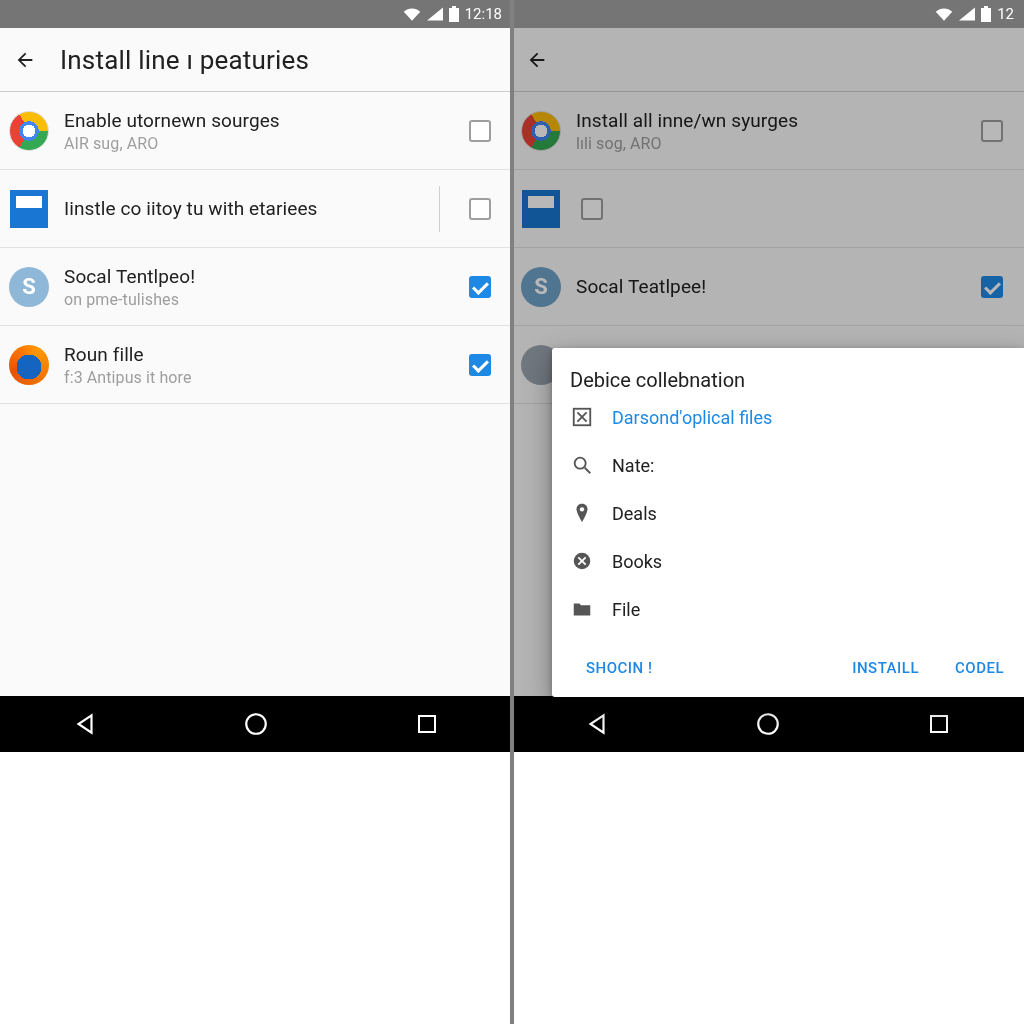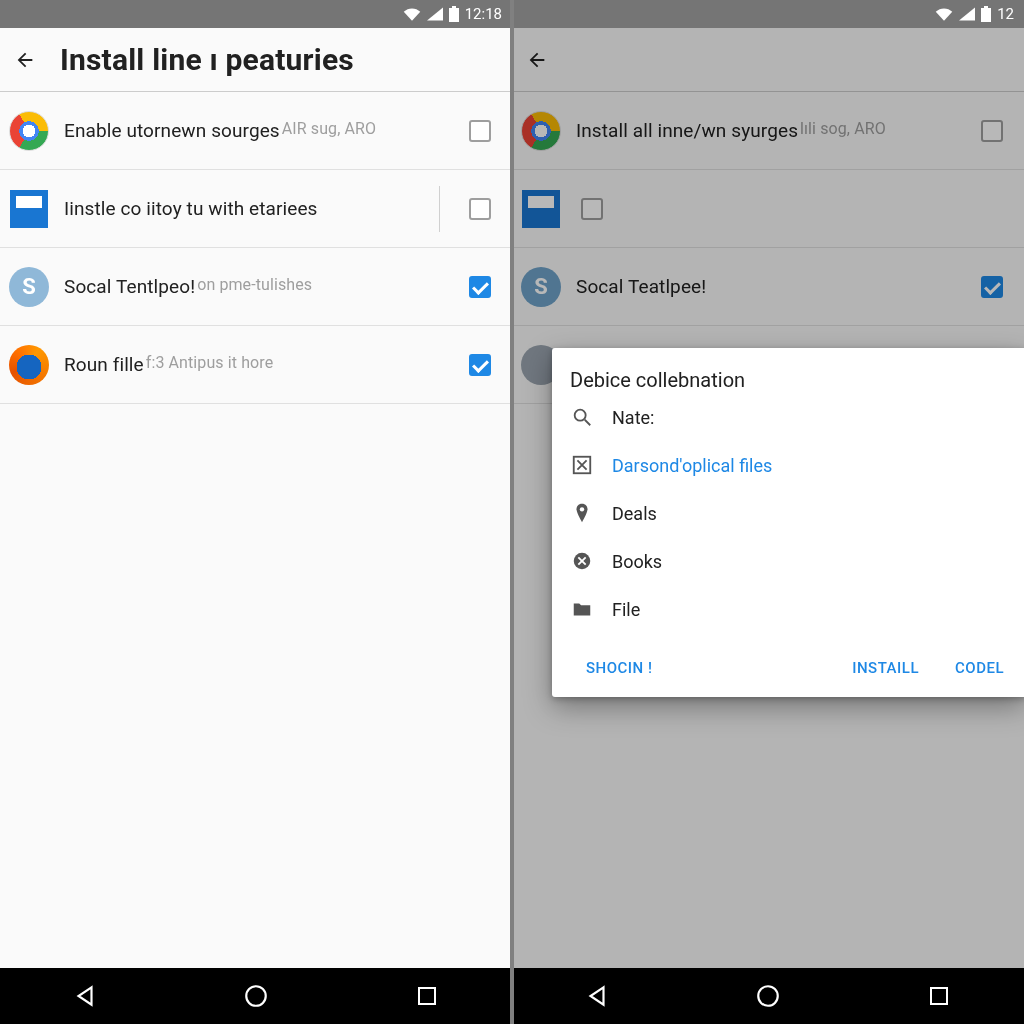--- a/index.html
+++ b/index.html
@@ -5,21 +5,21 @@
   * { margin: 0; padding: 0; box-sizing: border-box; }
   body {
     font-family: Roboto, "Helvetica Neue", Arial, sans-serif;
     background: #fff;
     width: 1024px;
     height: 1024px;
     display: flex;
     position: relative;
     overflow: hidden;
   }
-  .half { width: 512px; height: 1024px; display: flex; flex-direction: column; position: relative; }
+  .half { width: 512px; height: 752px; display: flex; flex-direction: column; position: relative; }
   .half.left { background: #fafafa; }
   .half.right { background: #404040; }
   .dim-overlay {
     position: absolute; inset: 0;
     background: rgba(0,0,0,0.28);
     z-index: 5;
   }
 
   
   .statusbar {
@@ -46,43 +46,43 @@
     background: #fafafa;
     display: flex;
     align-items: center;
     padding: 0 14px;
     gap: 24px;
     border-bottom: 1px solid #ccc;
     position: relative;
     z-index: 2;
   }
   .appbar .title {
-    font-size: 30px;
-    font-weight: 700;
+    font-size: 26px;
+    font-weight: 400;
     color: #212121;
     letter-spacing: 0.2px;
   }
   .back-arrow { width: 22px; height: 22px; }
 
   
   .list { flex: 1; background: #fafafa; position: relative; z-index: 1; }
   .row {
     display: flex;
     align-items: center;
     border-bottom: 1px solid #e0e0e0;
     padding: 14px 16px 14px 8px;
     min-height: 78px;
     gap: 14px;
   }
   .row .icon {
     width: 42px; height: 42px;
     flex: 0 0 42px;
     display: flex; align-items: center; justify-content: center;
   }
-  .row .texts { flex: 1; display: flex; flex-direction: row; gap: 2px; min-width: 0; }
+  .row .texts { flex: 1; display: flex; flex-direction: column; gap: 2px; min-width: 0; }
   .row .label { font-size: 19px; color: #212121; letter-spacing: 0.1px; white-space: nowrap; overflow: hidden; text-overflow: ellipsis; }
   .row .sub   { font-size: 16px; color: #9e9e9e; letter-spacing: 0.1px; white-space: nowrap; overflow: hidden; text-overflow: ellipsis; }
   .row .control { flex: 0 0 32px; display:flex; align-items:center; justify-content:center; }
 
   
   .cb {
     width: 22px; height: 22px;
     border: 2px solid #9e9e9e;
     border-radius: 3px;
     background: #fff;
@@ -365,38 +365,38 @@
         </div>
       <div class="texts"></div>
     </div>
   </div>
 
   <div class="dim-overlay"></div>
 
   <div class="dialog">
     <div class="dlg-title">Debice collebnation</div>
 
+    <div class="item first">
+      <span class="ic">
+        <svg width="22" height="22" viewBox="0 0 24 24">
+            <rect x="3" y="3" width="18" height="18" fill="none" stroke="#555" stroke-width="2"></rect>
+            <path d="M7 7 L17 17 M17 7 L7 17" stroke="#555" stroke-width="2"></path>
+          </svg>
+      </span>
+      <span class="tx">Darsond'oplical files</span>
+    </div>
     <div class="item">
       <span class="ic">
         <svg width="22" height="22" viewBox="0 0 24 24">
             <circle cx="10" cy="10" r="6" fill="none" stroke="#555" stroke-width="2"></circle>
             <path d="M15 15 L21 21" stroke="#555" stroke-width="2"></path>
           </svg>
       </span>
       <span class="tx">Nate:</span>
     </div>
-    <div class="item first">
-      <span class="ic">
-        <svg width="22" height="22" viewBox="0 0 24 24">
-            <rect x="3" y="3" width="18" height="18" fill="none" stroke="#555" stroke-width="2"></rect>
-            <path d="M7 7 L17 17 M17 7 L7 17" stroke="#555" stroke-width="2"></path>
-          </svg>
-      </span>
-      <span class="tx">Darsond'oplical files</span>
-    </div>
     <div class="item">
       <span class="ic">
         <svg width="22" height="22" viewBox="0 0 24 24">
             <path d="M12 2 C8 2 6 5 6 8 C6 12 12 22 12 22 C12 22 18 12 18 8 C18 5 16 2 12 2 Z" fill="#555"></path>
             <circle cx="12" cy="8" r="2.4" fill="#fff"></circle>
           </svg>
       </span>
       <span class="tx">Deals</span>
     </div>
     <div class="item">

